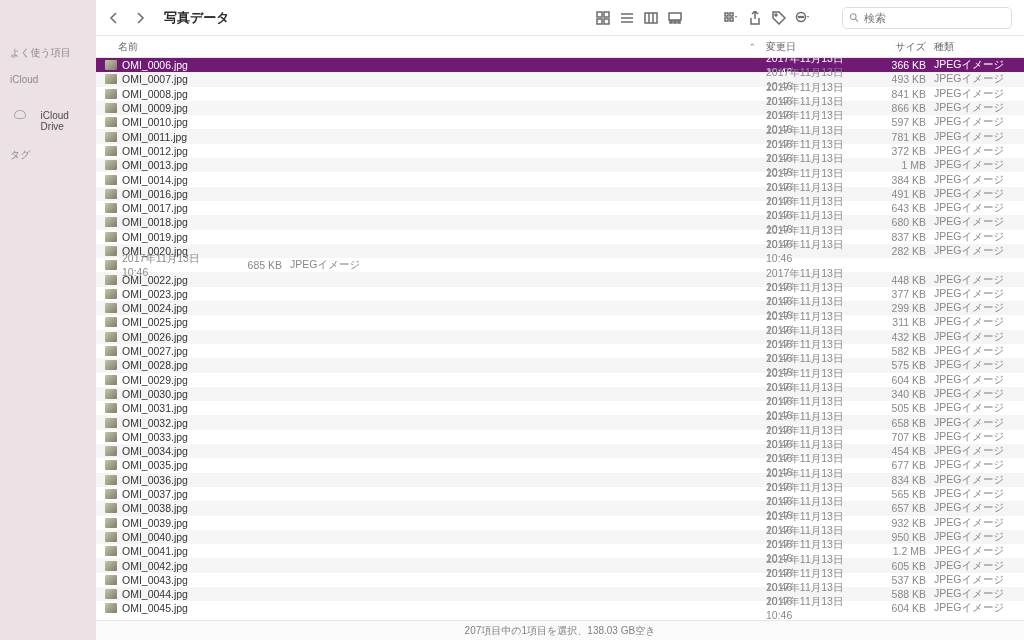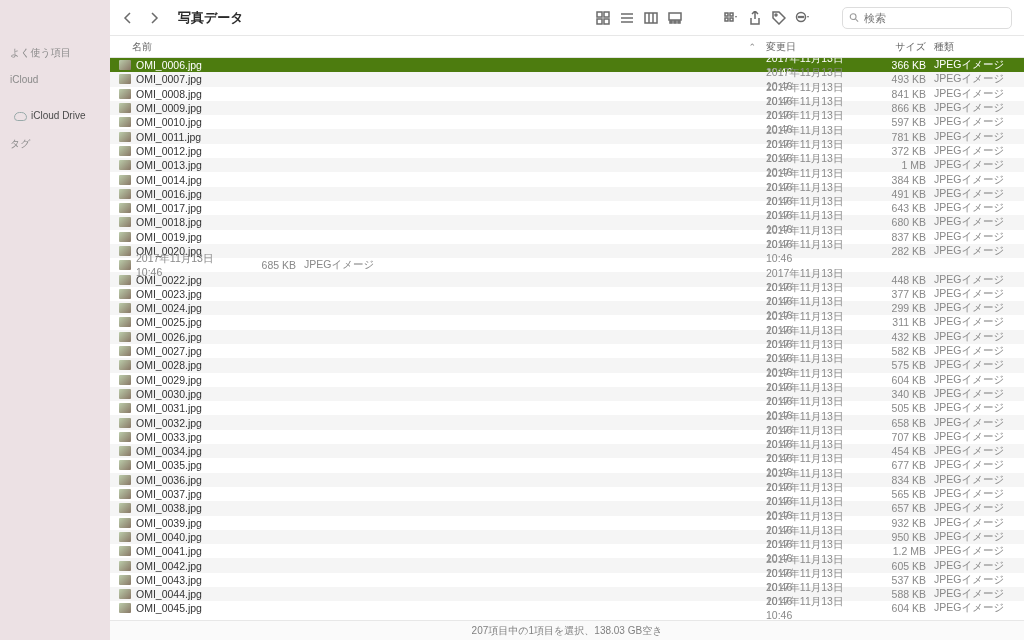--- a/index.html
+++ b/index.html
@@ -1,22 +1,22 @@
 <!DOCTYPE html>
 <html><head>
 <meta charset="utf-8">
 <style>
 * { margin: 0; padding: 0; box-sizing: border-box; font-family: -apple-system, "Hiragino Kaku Gothic ProN", sans-serif; }
 html, body { width: 1024px; height: 640px; overflow: hidden; background: #fff; }
 
 .window { display: flex; flex-direction: column; width: 1024px; height: 640px; }
 .content { display: flex; flex: 1; min-height: 0; }
-.sidebar { width: 110px; background: #ece1e4; padding: 40px 8px 8px 10px; font-size: 10px; color: #7a7a7a; }
+.sidebar { width: 96px; background: #ece1e4; padding: 40px 8px 8px 10px; font-size: 10px; color: #7a7a7a; }
 .sidebar .group-label { margin-top: 6px; margin-bottom: 4px; color: #8a8a8a; }
-.sidebar .item { display: flex; align-items: flex-end; gap: 4px; padding: 2px 0 2px 4px; color: #4a4a4a; margin-top: 23px; }
+.sidebar .item { display: flex; align-items: flex-start; gap: 15px; padding: 2px 0 2px 4px; color: #4a4a4a; margin-top: 23px; }
 .sidebar .cloud-icon { width: 13px; height: 9px; border: 1px solid #9aa; border-radius: 6px 6px 4px 4px; position: relative; }
 
 .main { flex: 1; display: flex; flex-direction: column; min-width: 0; }
 .toolbar { display: flex; align-items: center; height: 36px; padding: 0 12px 0 6px; gap: 10px; border-bottom: 1px solid #e7e7e7; }
 .nav-btns { display: flex; gap: 2px; }
 .icon-btn { width: 24px; height: 22px; display: flex; align-items: center; justify-content: center; color: #6b6b6b; border-radius: 4px; }
 .icon-btn svg { stroke: currentColor; fill: none; stroke-width: 1.5; }
 .title { font-size: 13px; font-weight: 600; margin-left: 2px; margin-right: auto; color: #2b2b2b; }
 .view-group, .act-group { display: flex; gap: 0; }
 .view-group .icon-btn, .act-group .icon-btn { border-radius: 0; }
@@ -28,21 +28,21 @@
 .col-name { flex: 1; }
 .col-date { width: 106px; }
 .col-size { width: 62px; text-align: right; padding-right: 8px; }
 .col-kind { width: 90px; }
 .sort-ind { font-size: 9px; color: #888; margin-left: 4px; }
 .name-head { display: flex; align-items: center; justify-content: space-between; padding-right: 10px; }
 
 .list { flex: 1; overflow: hidden; }
 .row { display: flex; align-items: center; height: 14.3px; font-size: 10.5px; color: #333; padding-left: 8px; }
 .row:nth-child(even) { background: #f5f5f5; }
-.row.selected { background: #4d7c0f; color: #fff; }
+.row.selected { background: #701a75; color: #fff; }
 .thumb { width: 12px; height: 10px; margin: 0 5px 0 1px; background: linear-gradient(135deg,#bca,#876); border-radius: 1px; }
 .fname { flex: 1; white-space: nowrap; overflow: hidden; text-overflow: ellipsis; }
 .fdate { width: 106px; color: #888; }
 .fsize { width: 62px; text-align: right; padding-right: 8px; color: #888; }
 .fkind { width: 90px; color: #888; }
 .row.selected .fdate, .row.selected .fsize, .row.selected .fkind { color: #fff; }
 
 .status { height: 20px; display: flex; align-items: center; justify-content: center; font-size: 10px; color: #808080; border-top: 1px solid #e7e7e7; background: #fafafa; }
 </style>
 </head>

